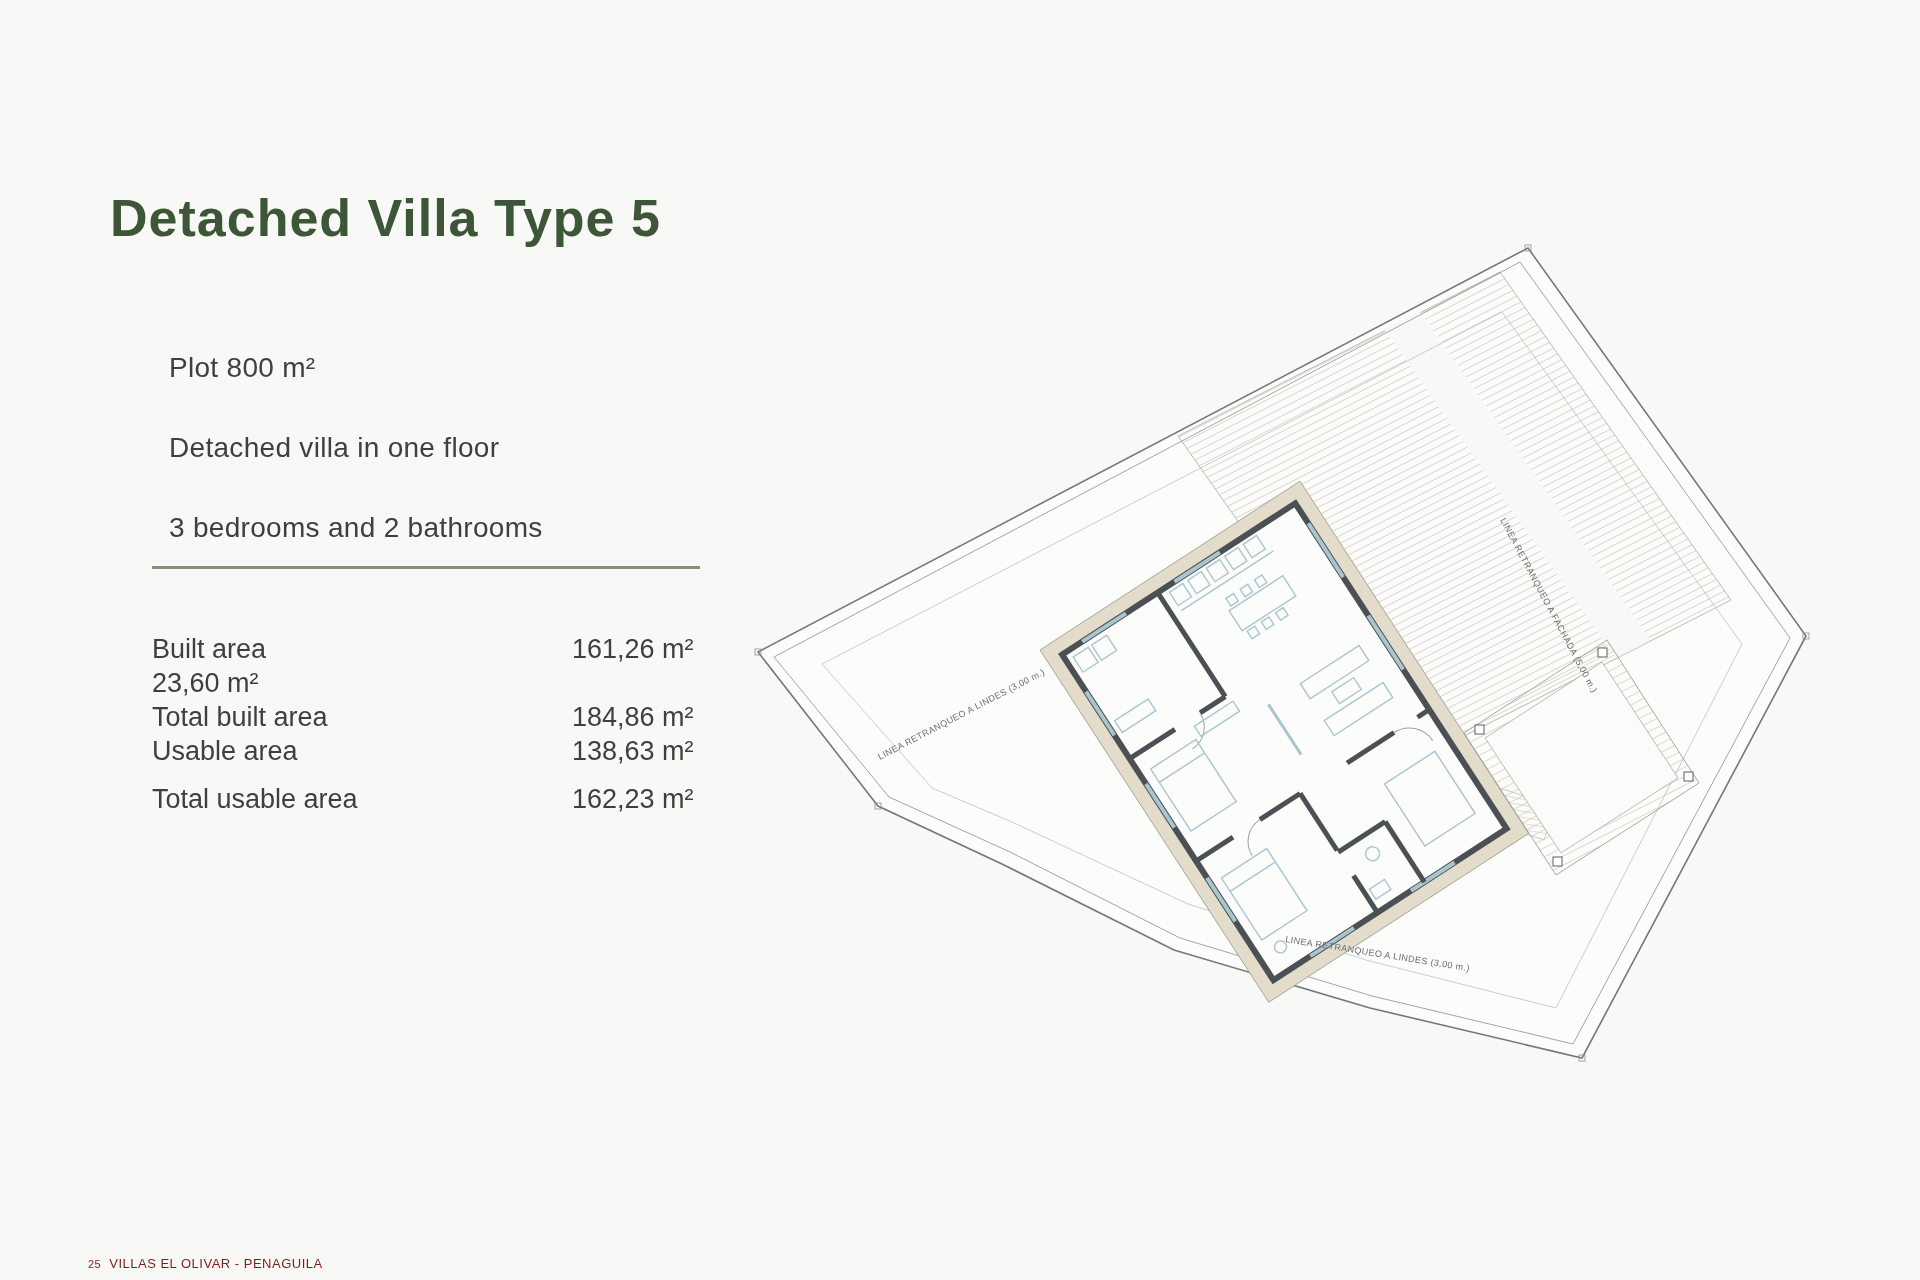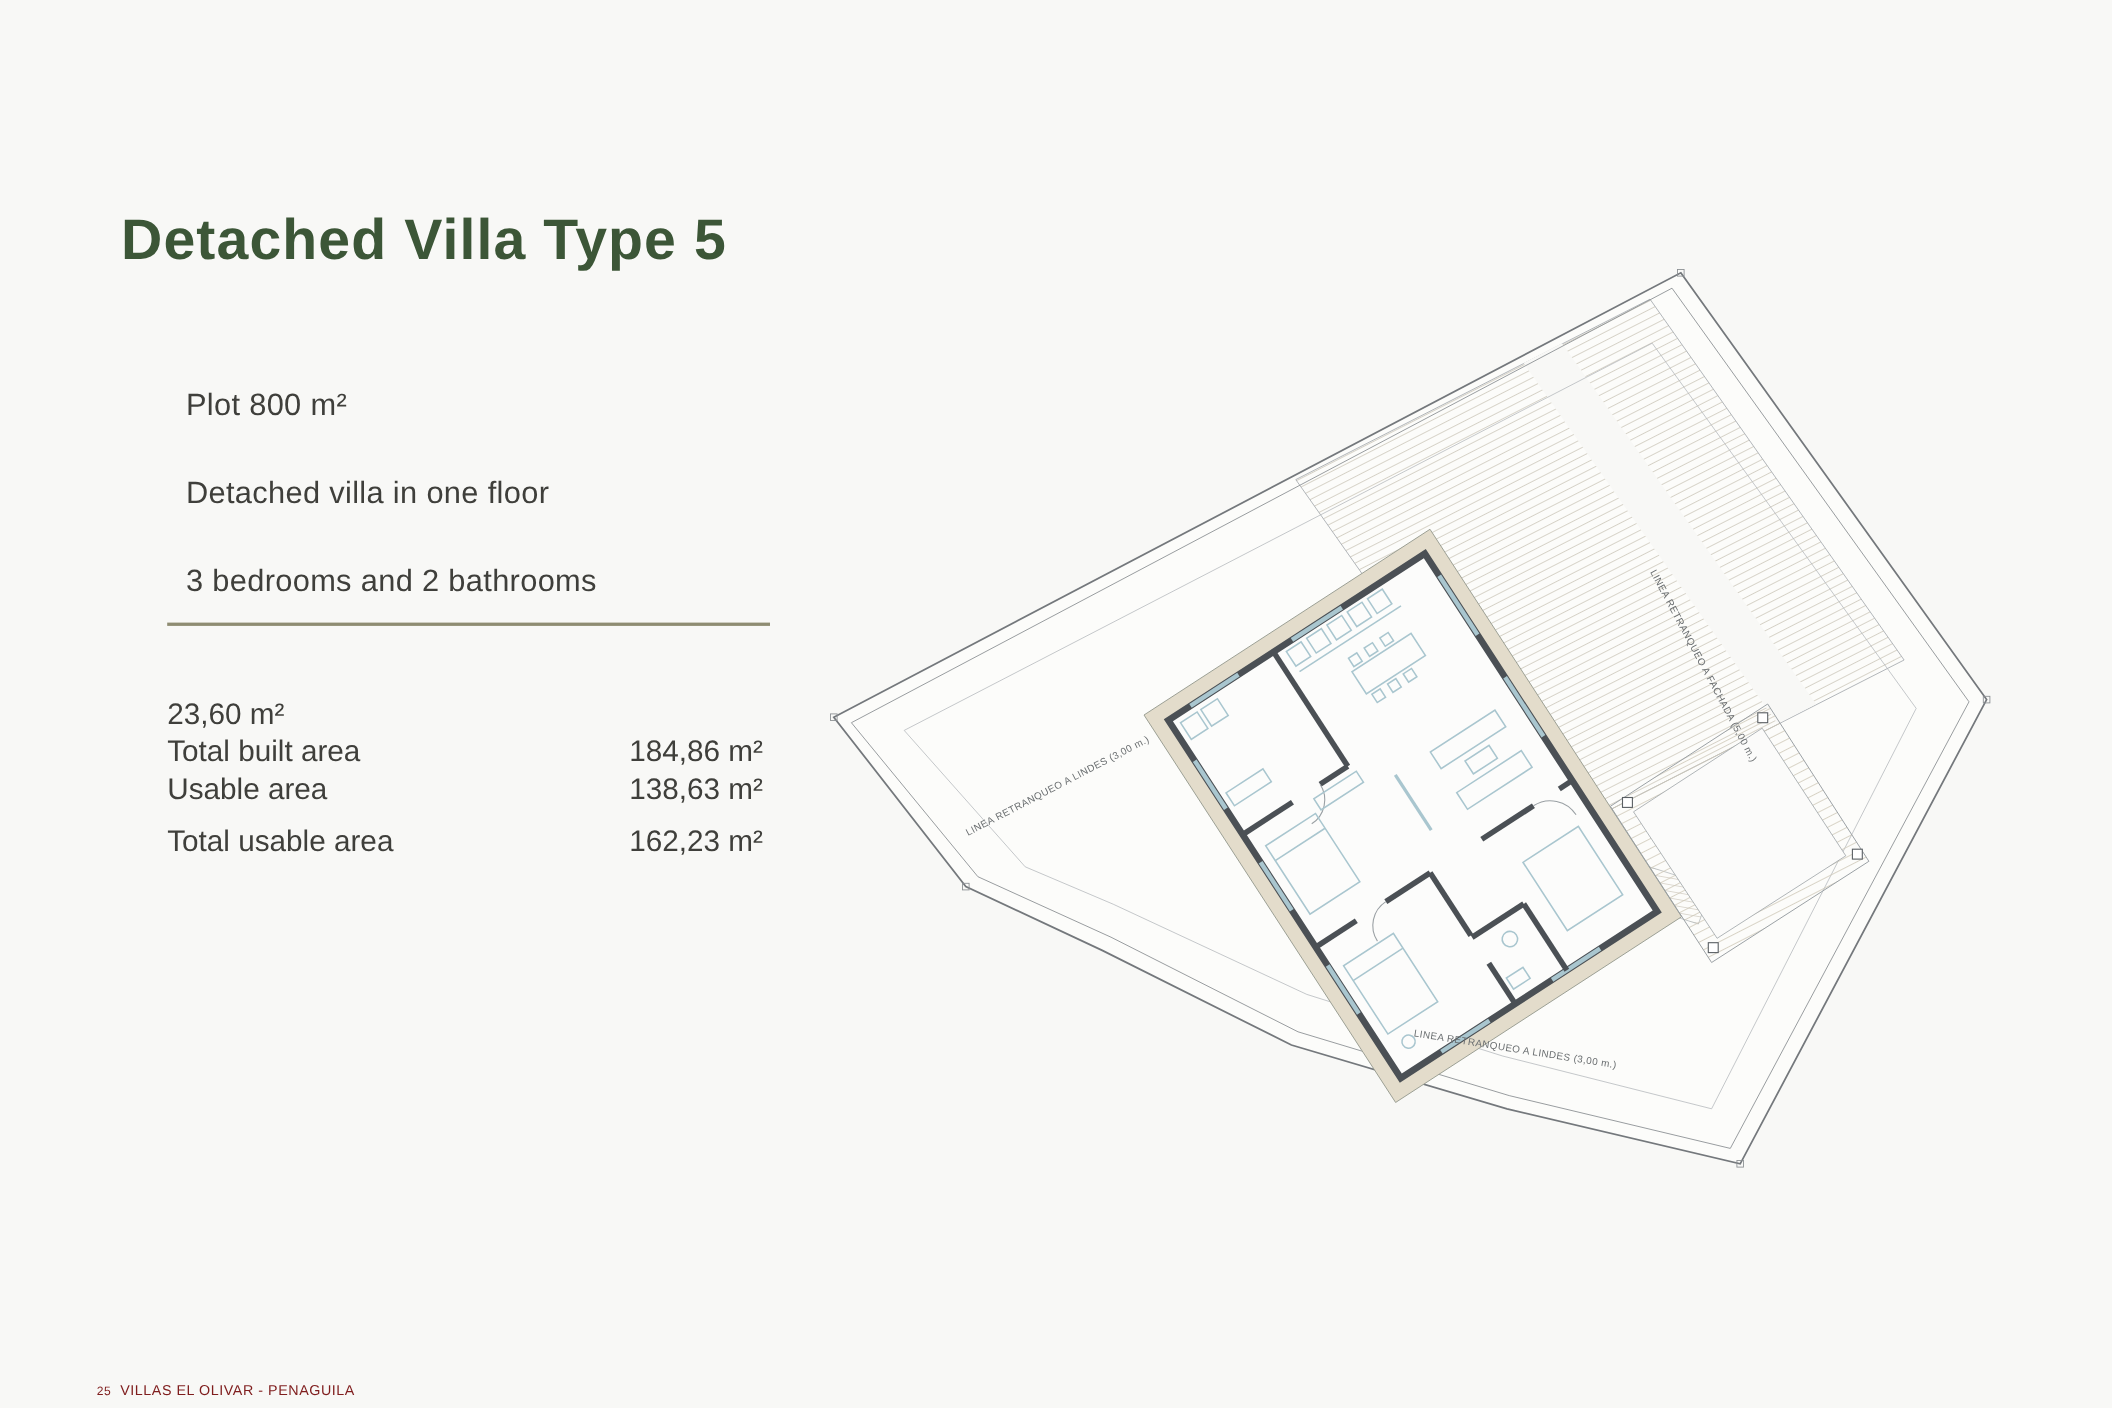--- a/index.html
+++ b/index.html
@@ -161,20 +161,24 @@
   <h1 class="page-title">Detached Villa Type 5</h1>
 
   <div class="desc-line desc-plot">Plot 800 m²</div>
   <div class="desc-line desc-floor">Detached villa in one floor</div>
   <div class="desc-line desc-rooms">3 bedrooms and 2 bathrooms</div>
 
   <div class="divider"></div>
 
   <div class="areas">
     <div class="area-row">
+      <span class="area-label">Built area</span>
+      <span class="area-value">161,26 m²</span>
+    </div>
+    <div class="area-row">
       <span class="area-value">23,60 m²</span>
     </div>
     <div class="area-row">
       <span class="area-label">Total built area</span>
       <span class="area-value">184,86 m²</span>
     </div>
     <div class="area-row">
       <span class="area-label">Usable area</span>
       <span class="area-value">138,63 m²</span>
     </div>

